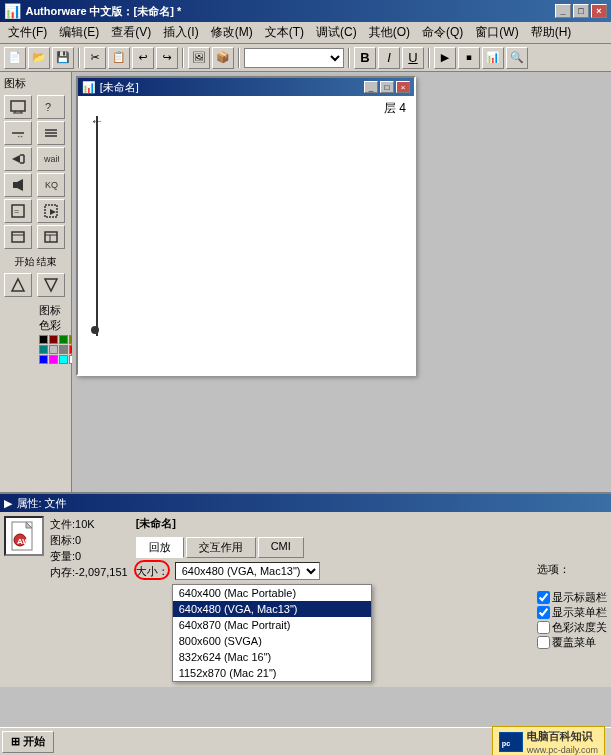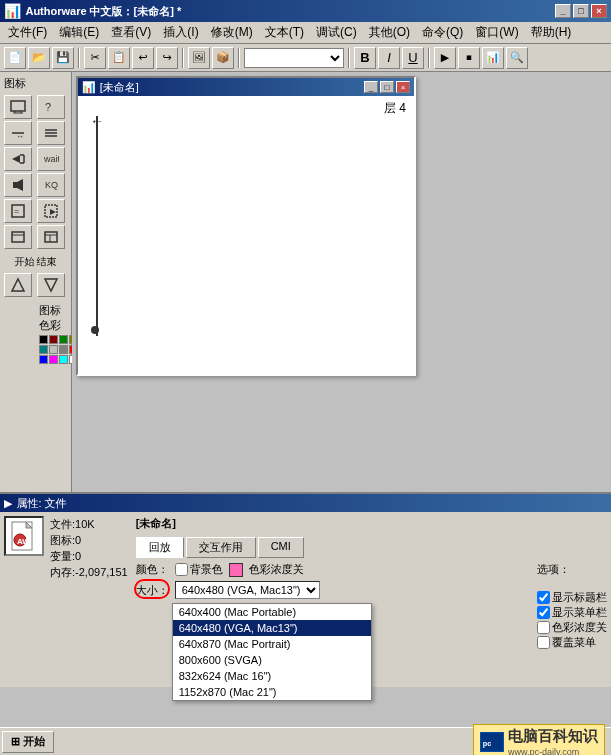--- a/index.html
+++ b/index.html
@@ -385,21 +385,21 @@
       font-size: 10px;
       display: flex; align-items: center; gap: 4px;
     }
     .notif-img {
       width: 24px; height: 20px;
       background: #003380;
       border: 1px solid #0055aa;
       display: flex; align-items: center; justify-content: center;
       font-size: 9px; color: white; font-weight: bold;
     }
-    .notif-text { font-size: 15px; color: #333; font-weight: bold; }
+    .notif-text { font-size: 11px; color: #333; font-weight: bold; }
 
     
     .red-circle {
       position: absolute;
       width: 22px; height: 22px;
       border: 2px solid red;
       border-radius: 50%;
     }
   </style>
 </head>
@@ -643,29 +643,20 @@
       <div class="tab-row">
         <div class="tab-btn active">回放</div>
         <div class="tab-btn">交互作用</div>
         <div class="tab-btn">CMI</div>
       </div>
 
       <div style="display:flex;gap:8px;position:relative;">
 
         <div style="flex:1;">
 
-          <div class="form-row" style="margin-bottom:4px;">
-            <span class="form-label">颜色：</span>
-            <label class="form-checkbox-label">
-              <input type="checkbox" style="">
-              <span>背景色</span>
-            </label>
-            <span class="color-swatch"></span>
-            <span style="font-size:11px;">色彩浓度关</span>
-          </div>
 
           <div style="position:relative;">
             <div class="form-row" style="margin-bottom:2px;">
               <span class="form-label">大小：</span>
               <select class="form-dropdown">
                 <option>640x480 (VGA, Mac13")</option>
               </select>
             </div>
 
             <div class="red-circle" style="left:-2px;top:-2px;width:36px;height:20px;border-radius:10px;"></div>

